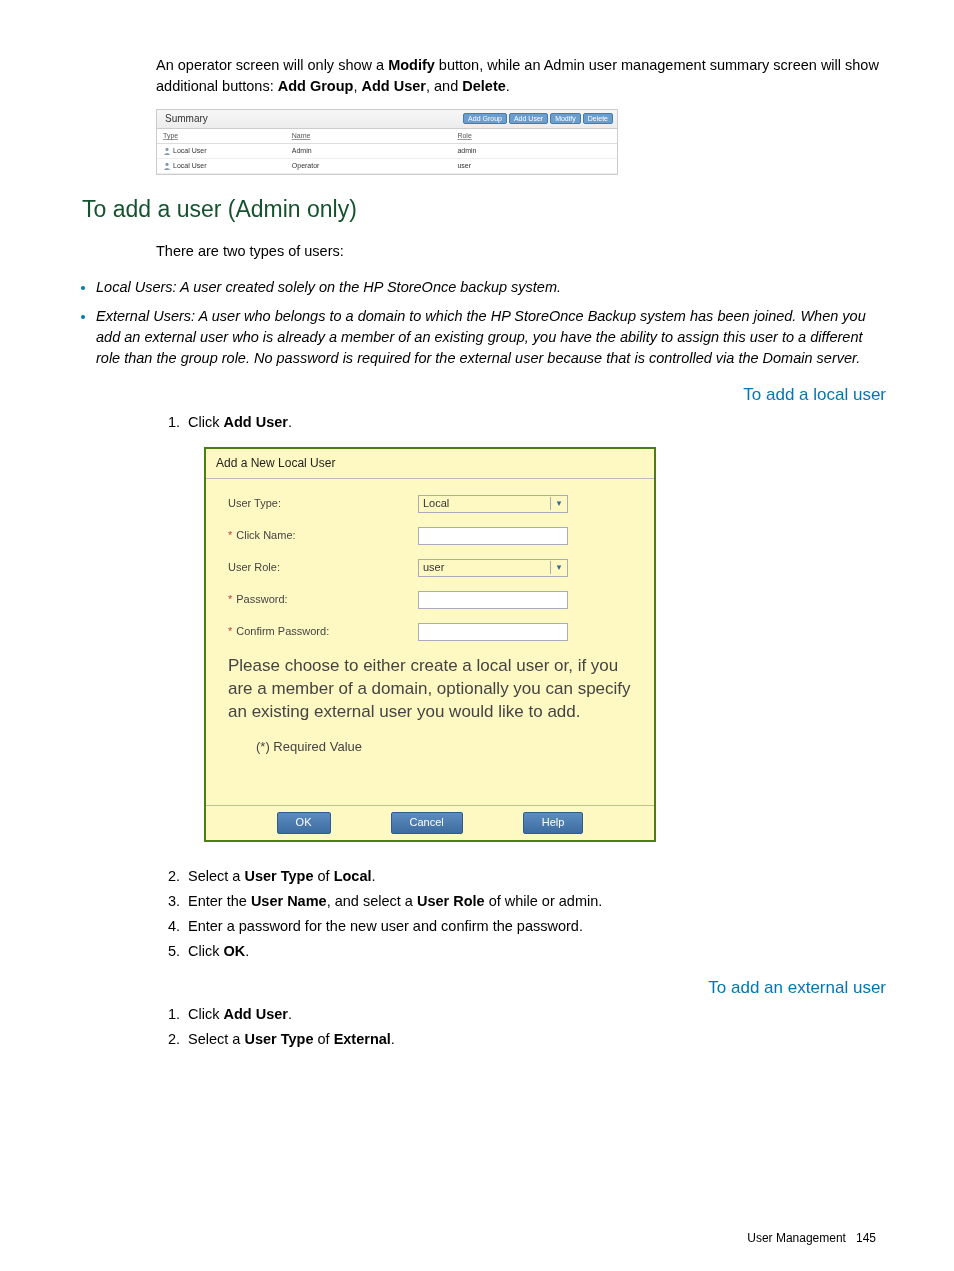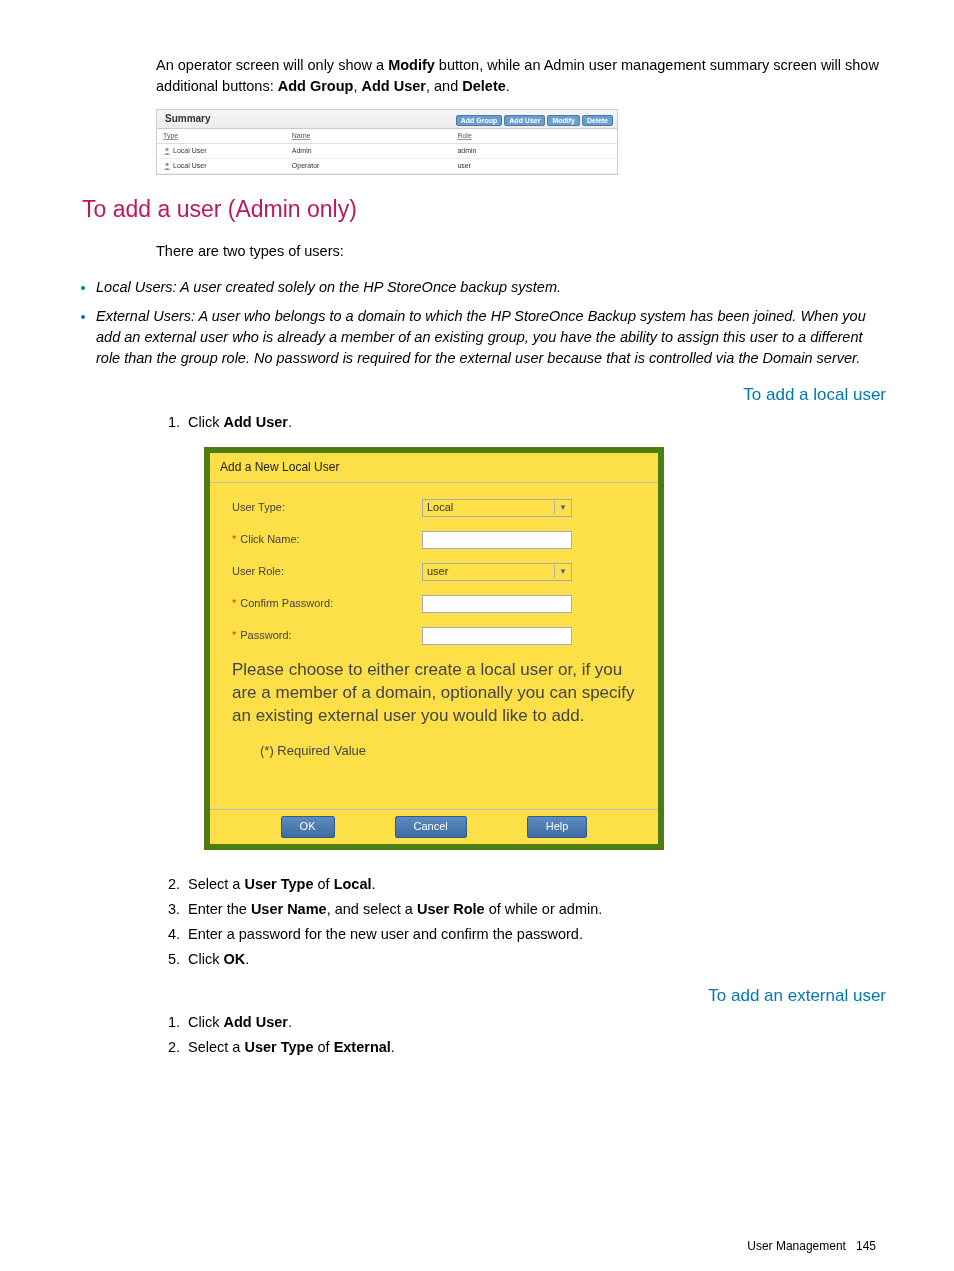--- a/index.html
+++ b/index.html
@@ -19,25 +19,24 @@
   .summary-panel {
     margin-left: 88px;
     width: 460px;
     border: 1px solid #ccc;
     background: #fff;
     margin-bottom: 18px;
   }
   .summary-header {
     display: flex;
     justify-content: space-between;
-    align-items: flex-end;
+    align-items: center;
     background: linear-gradient(#f7f7f7, #ececec);
     border-bottom: 1px solid #ccc;
     padding: 2px 4px;
-    font-weight: bold;
   }
   .summary-title {
     font-size: 10px;
     color: #333;
     padding-left: 4px;
   }
   .summary-buttons {
     display: flex;
     gap: 2px;
   }
@@ -70,21 +69,21 @@
     color: #333;
   }
   .icon-user {
     display: inline-block;
     width: 8px;
     height: 8px;
     vertical-align: middle;
     margin-right: 2px;
   }
   h2.section {
-    color: #be185d;
+    color: #14532d;
     font-weight: normal;
     font-size: 23px;
     margin: 16px 0 6px 14px;
   }
   .body-indent {
     margin-left: 88px;
   }
   ul.bullets {
     margin: 6px 0 14px 0;
     padding-left: 28px;
@@ -107,22 +106,22 @@
     margin: 2px 0 14px 88px;
     padding-left: 28px;
   }
   ol.steps li {
     margin-bottom: 4px;
     padding-left: 4px;
   }
   .dialog {
     margin-left: 136px;
     width: 448px;
-    border: 6px solid #4d7c0f;
-    background: #fde047;
+    border: 2px solid #4d7c0f;
+    background: #fef9c3;
     margin-top: 14px;
     margin-bottom: 24px;
     font-size: 11px;
     color: #333;
   }
   .dialog-title {
     padding: 6px 10px;
     border-bottom: 1px solid #bbb;
     font-size: 12px;
     color: #222;
@@ -279,25 +278,25 @@
       <input class="form-input" style="">
     </div>
     <div class="form-row">
       <div class="form-label"><span>User Role:</span></div>
       <div class="form-select">
         <span class="sel-text">user</span>
         <span class="sel-arrow">▾</span>
       </div>
     </div>
     <div class="form-row">
+      <div class="form-label"><span class="req">*</span><span>Password:</span></div>
+      <input class="form-input" type="password" style="">
+    </div>
+    <div class="form-row">
       <div class="form-label"><span class="req">*</span><span>Confirm Password:</span></div>
-      <input class="form-input" type="password" style="">
-    </div>
-    <div class="form-row">
-      <div class="form-label"><span class="req">*</span><span>Password:</span></div>
       <input class="form-input" type="password" style="">
     </div>
     <div class="dialog-hint">Please choose to either create a local user or, if you are a member of a domain, optionally you can specify an existing external user you would like to add.</div>
     <div class="dialog-req">(*) Required Value</div>
   </div>
   <div class="dialog-footer">
     <span class="dlg-btn">OK</span>
     <span class="dlg-btn">Cancel</span>
     <span class="dlg-btn">Help</span>
   </div>

